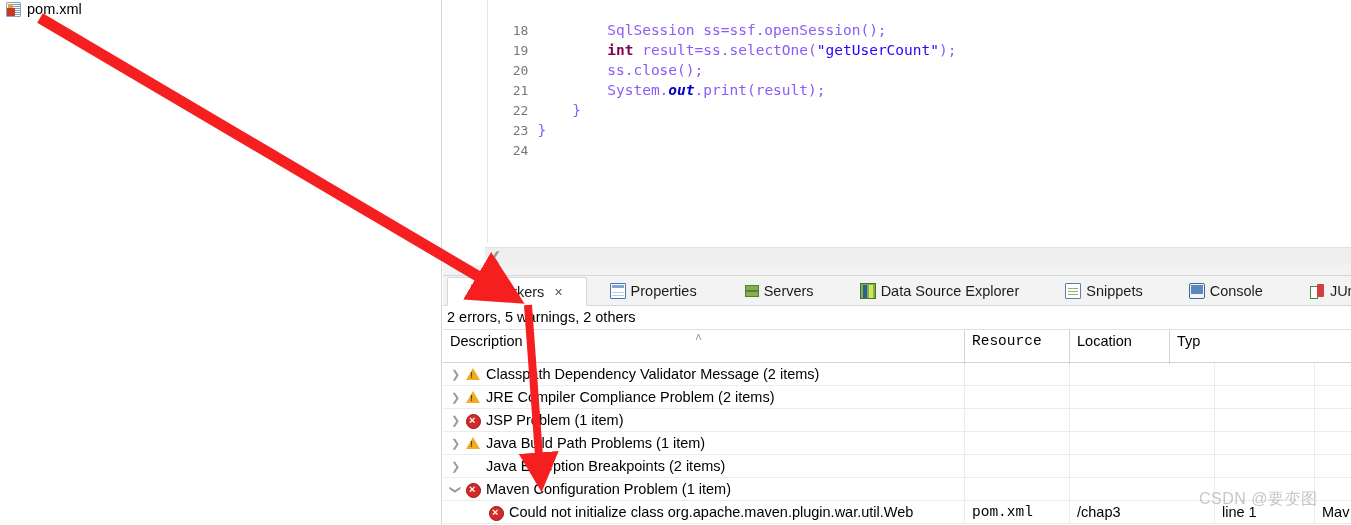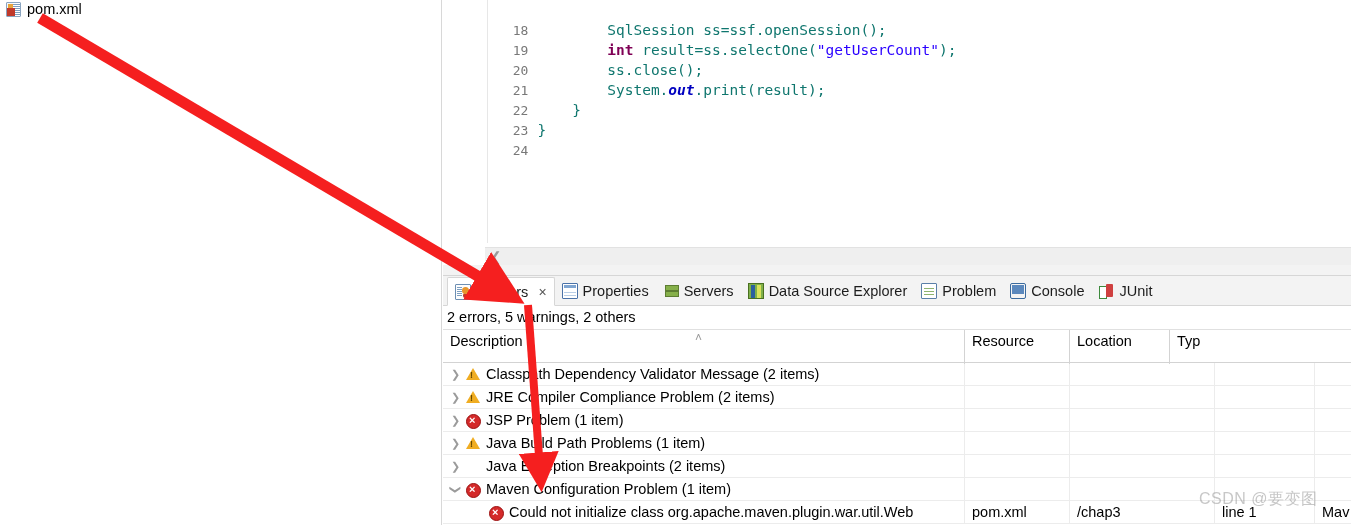--- a/index.html
+++ b/index.html
@@ -52,21 +52,21 @@
   }
   .ln {
     display: inline-block; width: 42px; text-align: right; padding-right: 9px;
     color: #787878; font-family: "DejaVu Sans Mono", monospace; font-size: 13px;
     user-select: none;
   }
   .code-body { display: inline; }
   .tok-kw { color: #7f0055; font-weight: bold; }
   .tok-str { color: #2a00ff; }
   .tok-fld { color: #0000c0; font-weight: bold; font-style: italic; }
-  .tok-plain { color: #0f766e; }
+  .tok-plain { color: #8b5cf6; }
   #gutter-rule {
     position: absolute; left: 44px; top: 0; width: 1px; height: 243px; background: #e7e7e7;
   }
 
   
   #editor-hscroll {
     position: absolute; left: 485px; top: 247px; width: 866px; height: 18px;
     background: #efefef; border-top: 1px solid #e2e2e2;
     display: flex; align-items: center;
   }
@@ -88,21 +88,21 @@
     position: absolute; left: 443px; top: 276px; width: 908px; height: 249px;
     background: #ffffff;
   }
   #tabbar {
     position: relative; height: 30px; background: #f3f3f3;
     border-bottom: 1px solid #d6d6d6;
     display: flex; align-items: flex-end; padding-left: 4px;
   }
   .tab {
     display: flex; align-items: center; gap: 5px;
-    height: 29px; padding: 0 7px; font-size: 14.5px; color: #1c1c1c;
+    height: 29px; padding: 0 23px; font-size: 14.5px; color: #1c1c1c;
     white-space: nowrap;
   }
   .tab.active {
     background: #ffffff; border: 1px solid #d6d6d6; border-bottom: 1px solid #ffffff;
     border-radius: 2px 2px 0 0; margin-bottom: -1px;
   }
   .tab .close-x {
     margin-left: 5px; color: #555; font-size: 14px; line-height: 1;
   }
   .tabicon { width: 16px; height: 16px; flex: 0 0 16px; position: relative; }
@@ -143,21 +143,21 @@
     display: flex; height: 34px; background: #ffffff;
     border-top: 1px solid #e0e0e0; border-bottom: 1px solid #d3d3d3;
     align-items: flex-start;
   }
   .th {
     font-size: 14.5px; color: #000000; padding: 3px 0 0 7px;
     border-right: 1px solid #d3d3d3; height: 34px; position: relative;
     white-space: nowrap; overflow: hidden;
   }
   .col-desc { width: 522px; }
-  .col-res  { width: 105px; }
+  .col-res  { width: 105px; font-family: Liberation Mono, monospace; }
   .col-path { width: 145px; }
   .col-loc  { width: 100px; }
   .col-type { width: 36px; border-right: none; }
   .sort-caret {
     position: absolute; left: 252px; top: 1px; color: #9a9a9a; font-size: 12px;
   }
 
   .trow {
     display: flex; height: 23px; align-items: center;
     border-bottom: 1px solid #ececec; background: #ffffff;
@@ -272,21 +272,21 @@
       <div class="tab">
         <span class="tabicon ic-servers"></span>
         <span>Servers</span>
       </div>
       <div class="tab">
         <span class="tabicon ic-dse"></span>
         <span>Data Source Explorer</span>
       </div>
       <div class="tab">
         <span class="tabicon ic-snip"></span>
-        <span>Problem</span>
+        <span>Snippets</span>
       </div>
       <div class="tab">
         <span class="tabicon ic-console"></span>
         <span>Console</span>
       </div>
       <div class="tab">
         <span class="tabicon ic-junit"></span>
         <span>JUnit</span>
       </div>
     </div>

